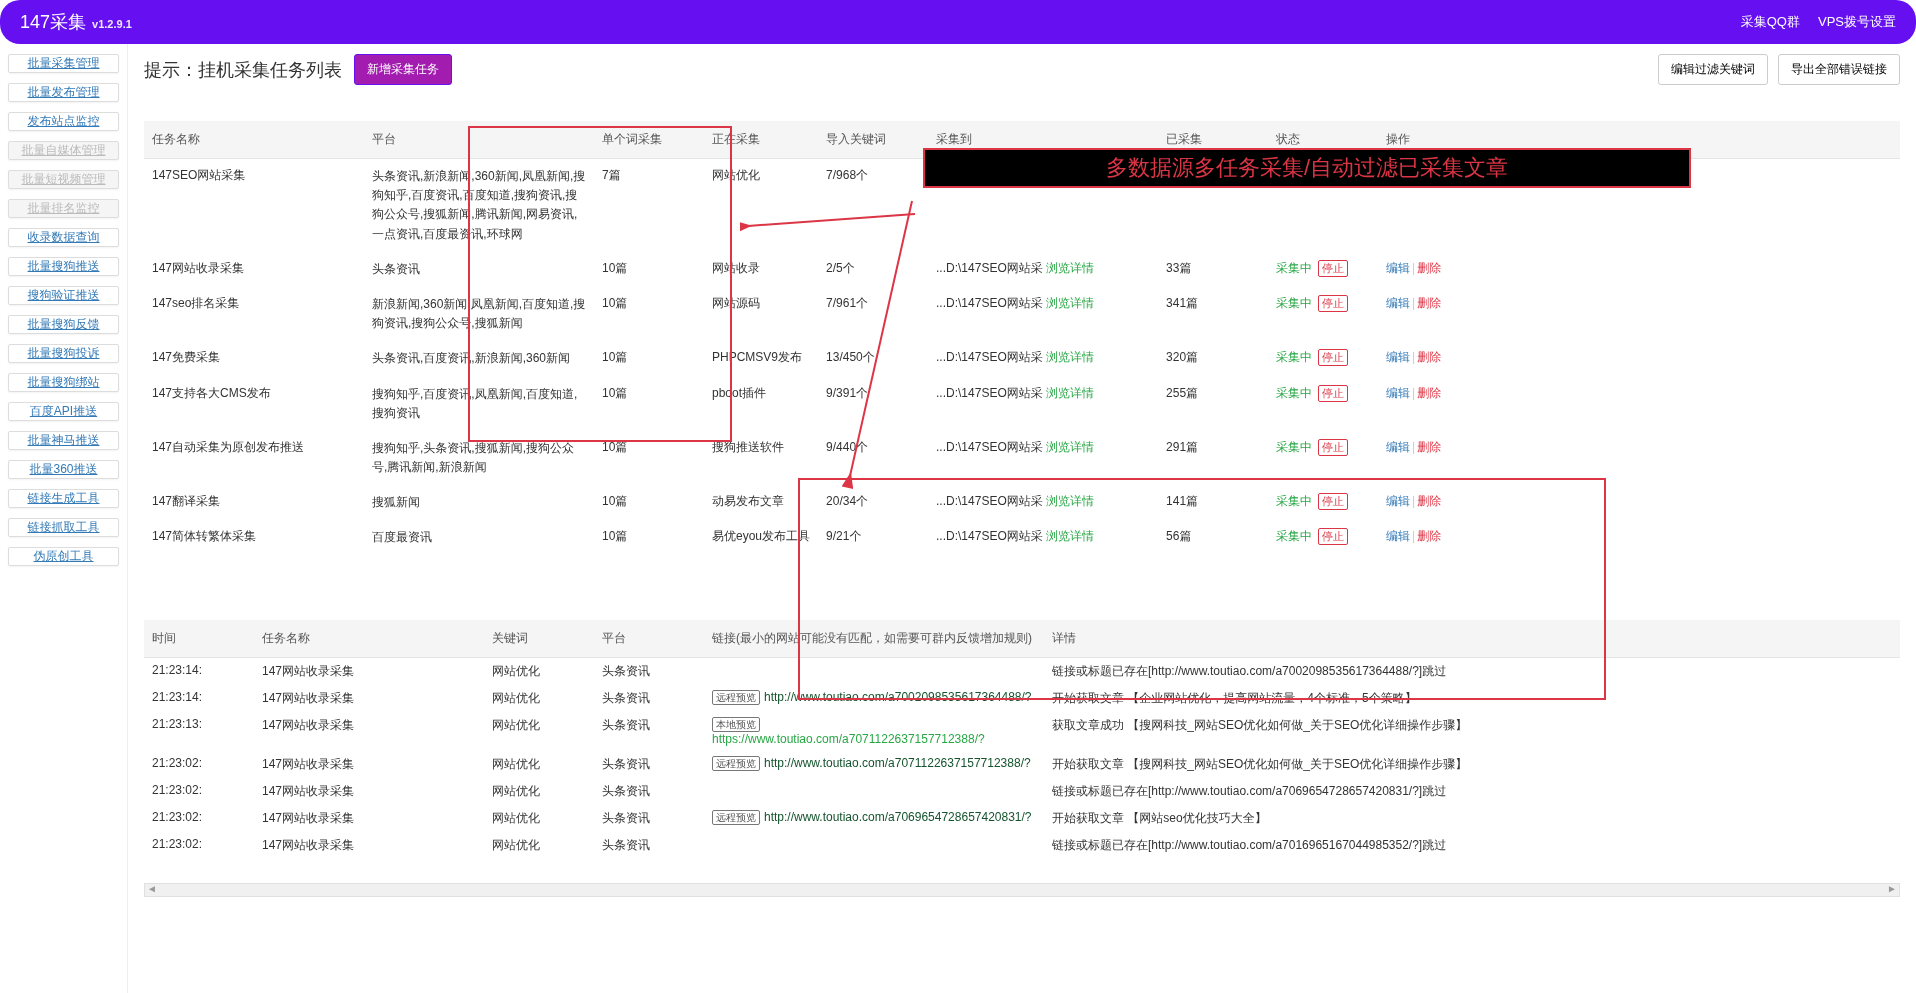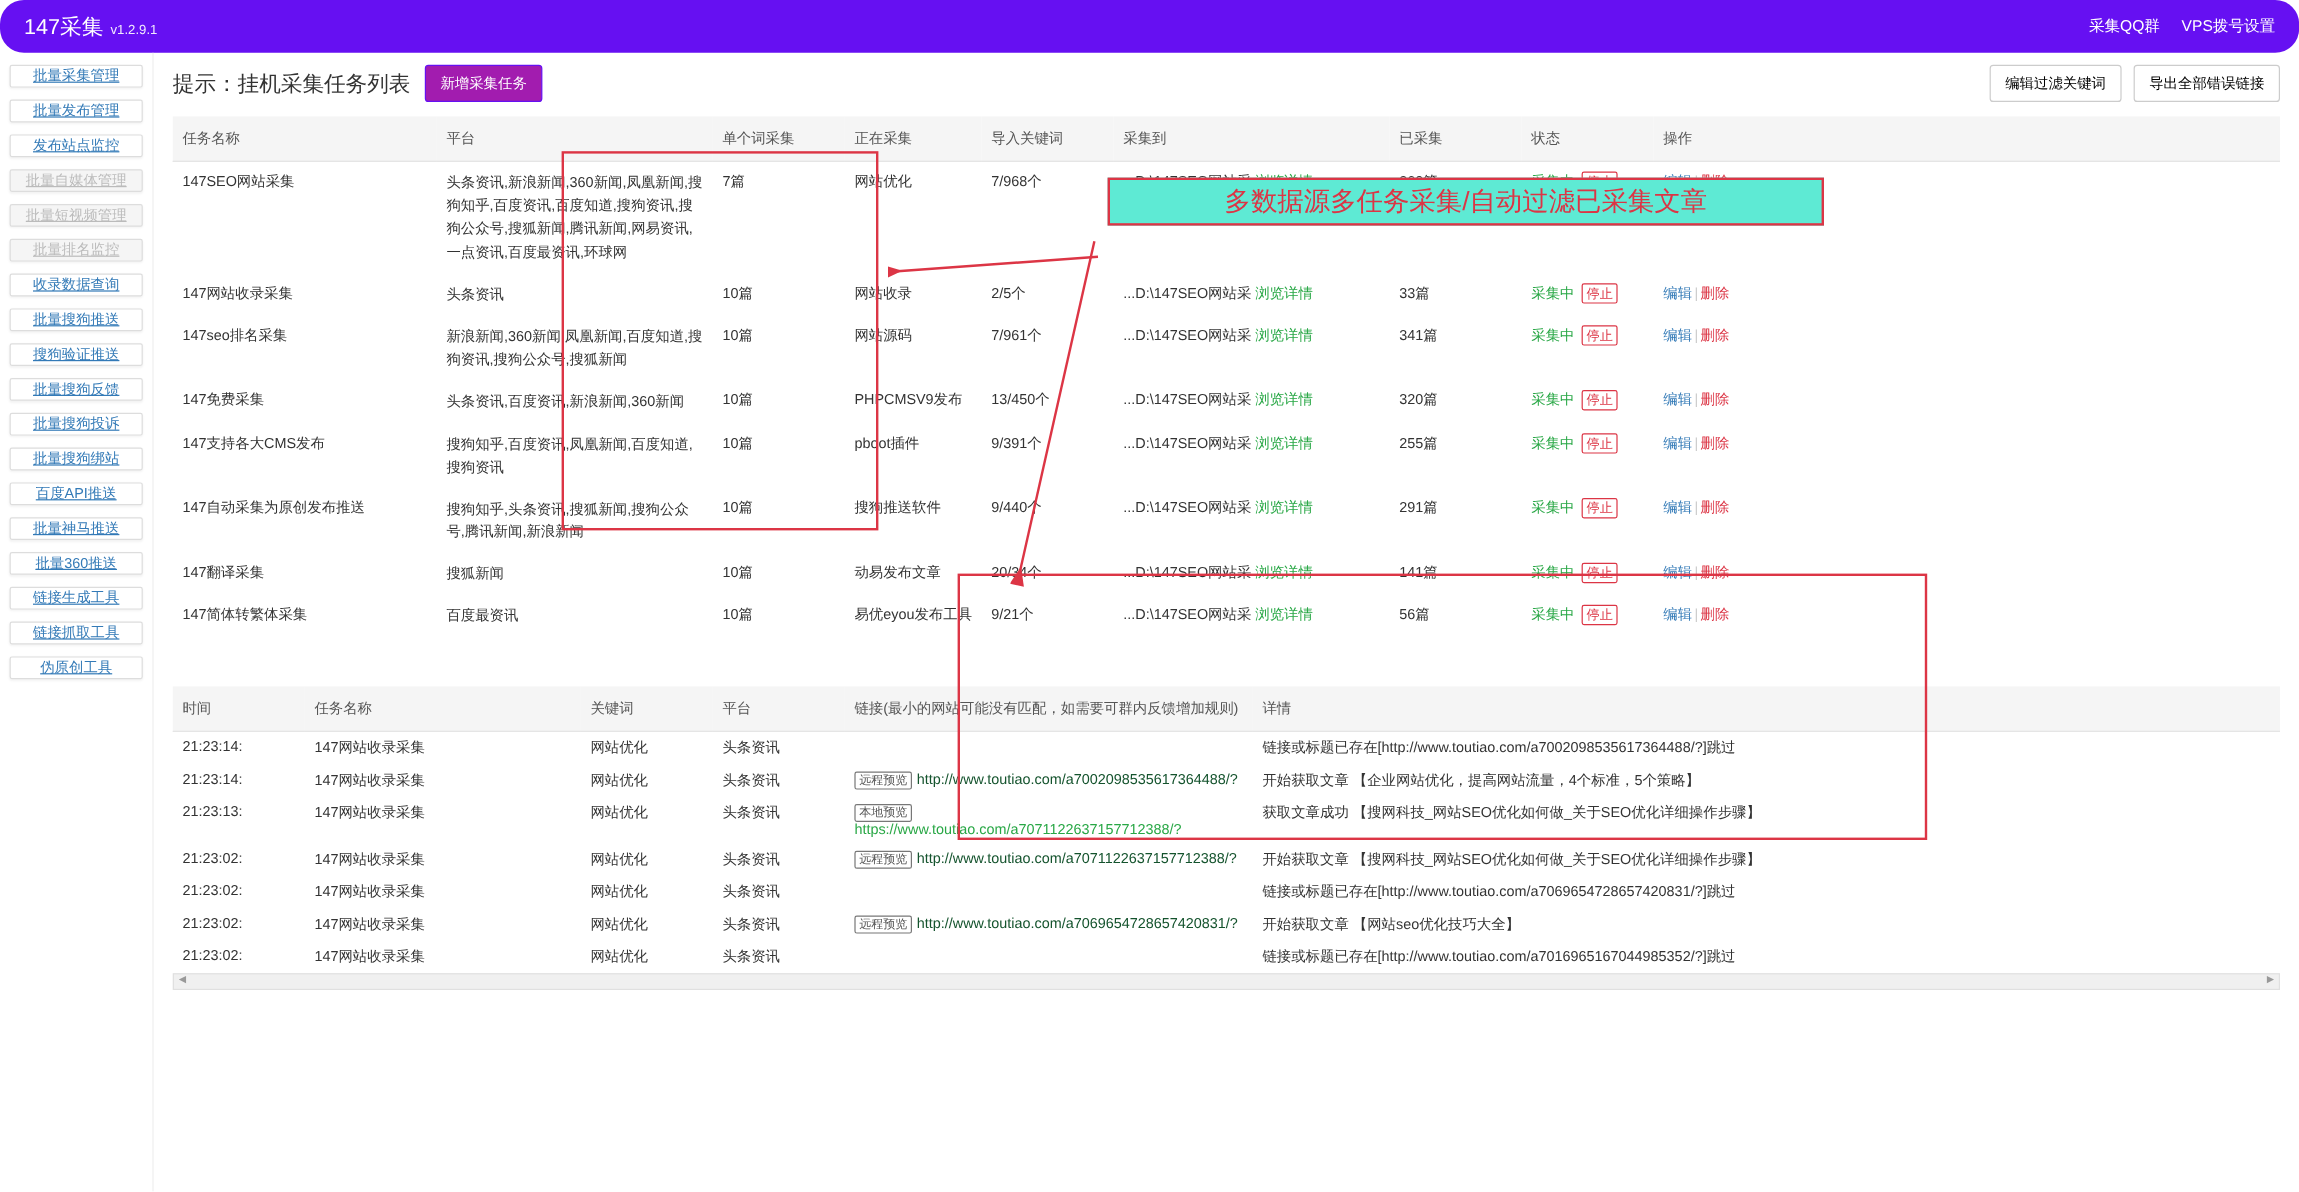--- a/index.html
+++ b/index.html
@@ -1,30 +1,30 @@
 <!DOCTYPE html>
 <html><head>
 <meta charset="utf-8">
 <style>
 * { margin: 0; padding: 0; box-sizing: border-box; }
 body { font-family: "Microsoft YaHei", Arial, sans-serif; font-size: 12px; background: #fff; color: #333; }
 
 .header { background: #6610f2; height: 44px; display: flex; align-items: center; padding: 0 20px; justify-content: space-between; border-radius: 20px; }
 .header-left { display: flex; align-items: baseline; gap: 6px; }
 .app-title { color: #fff; font-size: 18px; font-weight: 500; }
-.app-version { color: #fff; font-size: 11px; opacity: 0.9; }
+.app-version { color: #fff; font-size: 11px; opacity: 0.9; font-weight: bold; }
 .header-right { display: flex; gap: 18px; }
 .header-link { color: #fff; font-size: 13px; cursor: pointer; }
 
 .layout { display: flex; height: calc(100vh - 44px); }
 .sidebar { width: 128px; padding: 10px 8px; display: flex; flex-direction: column; gap: 10px; border-right: 1px solid #eee; overflow-y: auto; }
 .side-btn { border: 1px solid #ddd; background: #fff; color: #337ab7; font-size: 12px; padding: 0 4px; border-radius: 2px; cursor: pointer; text-align: center; box-shadow: 0 1px 2px rgba(0,0,0,0.05); text-decoration: underline; }
 .side-btn.disabled { color: #bbb; background: #f5f5f5; cursor: not-allowed; }
 
-.main { flex: 1; padding: 10px 16px; overflow: hidden; display: flex; flex-direction: column; position: relative; }
+.main { flex: 1; padding: 10px 16px; overflow: hidden; display: flex; flex-direction: column; position: relative; gap: 24px; }
 .page-top { display: flex; align-items: center; justify-content: space-between; margin-bottom: 12px; }
 .page-top-left { display: flex; align-items: center; gap: 12px; }
 .page-title { font-size: 18px; font-weight: 500; color: #333; }
 .btn { display: inline-block; padding: 6px 12px; font-size: 12px; border-radius: 3px; border: 1px solid #ccc; background: #fff; cursor: pointer; }
 .btn-primary { background: #a21caf; border-color: #6610f2; color: #fff; }
 .page-top-right { display: flex; gap: 10px; }
 
 .table-wrap { position: relative; }
 table { width: 100%; border-collapse: collapse; font-size: 12px; }
 thead th { background: #f5f5f5; text-align: left; padding: 10px 8px; font-weight: normal; color: #555; border-bottom: 1px solid #e5e5e5; }
@@ -33,21 +33,21 @@
 .platform-cell { max-width: 220px; line-height: 1.6; }
 .link-green { color: #28a745; cursor: pointer; }
 .status-run { color: #28a745; }
 .status-stop { color: #dc3545; border: 1px solid #dc3545; padding: 0 3px; font-size: 11px; border-radius: 2px; cursor: pointer; }
 .status-cell { display: flex; align-items: center; gap: 6px; }
 .op-link { color: #337ab7; cursor: pointer; }
 .op-del { color: #dc3545; cursor: pointer; }
 .op-sep { color: #ccc; margin: 0 2px; }
 
 .annot-box1 { position: absolute; border: 2px solid #dc3545; left: 340px; top: 82px; width: 264px; height: 316px; pointer-events: none; }
-.annot-box2 { position: absolute; border: 2px solid #dc3545; left: 795px; top: 104px; width: 597px; height: 40px; display: flex; align-items: center; justify-content: center; pointer-events: none; background: #5eead4; }
+.annot-box2 { position: absolute; border: 2px solid #dc3545; left: 795px; top: 104px; width: 768px; height: 40px; display: flex; align-items: center; justify-content: center; pointer-events: none; background: #000000; }
 .annot-box2-text { color: #dc3545; font-size: 22px; font-weight: 500; }
 .annot-box3 { position: absolute; border: 2px solid #dc3545; left: 670px; top: 434px; width: 808px; height: 222px; pointer-events: none; }
 .arrow1 { position: absolute; left: 612px; top: 160px; pointer-events: none; }
 .arrow2 { position: absolute; left: 714px; top: 152px; pointer-events: none; }
 
 .log-table { margin-top: 40px; }
 .log-table thead th { background: #f5f5f5; }
 .log-table td { padding: 5px 8px; font-size: 12px; }
 .tag-remote { border: 1px solid #777; color: #555; font-size: 10px; padding: 1px 3px; border-radius: 2px; margin-right: 4px; }
 .url-blue { color: #14532d; }

